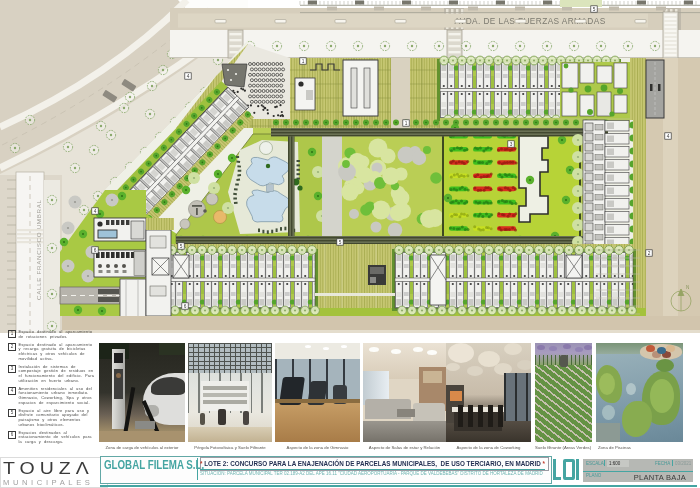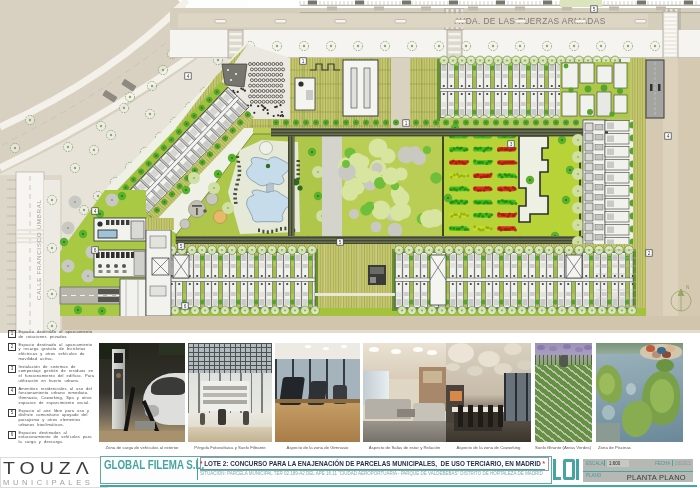--- a/index.html
+++ b/index.html
@@ -1548,16 +1548,16 @@
  <div class="abs" style="left:583px;top:4px;width:110px;height:23px;background:#b6b8b4;">
   <div class="abs" style="left:3px;top:2px;font-size:4.5px;color:#4a9a98;">ESCALA</div>
   <div class="abs" style="left:21px;top:1px;width:1.2px;height:6px;background:#45a5a2;"></div>
   <div class="abs" style="left:24px;top:1px;width:22px;height:6.5px;background:#c6c8c4;"></div>
   <div class="abs" style="left:26px;top:2px;font-size:4.5px;color:#2a2a2a;">1:600</div>
   <div class="abs" style="left:72px;top:2px;font-size:4.5px;color:#4a9a98;">FECHA</div>
   <div class="abs" style="left:89px;top:1px;width:1.2px;height:6px;background:#45a5a2;"></div>
   <div class="abs" style="left:92px;top:2px;font-size:4.5px;color:#8a9a98;">03/2021</div>
   <div class="abs" style="left:0;top:11.5px;width:110px;height:1.5px;background:#45a5a2;"></div>
   <div class="abs" style="left:3px;top:14px;font-size:4.5px;color:#4a9a98;">PLANO</div>
-  <div class="abs" style="right:7px;top:14px;font-size:7.5px;color:#3a3a3a;letter-spacing:0.3px;">PLANTA PLANO</div>
+  <div class="abs" style="right:7px;top:14px;font-size:7.5px;color:#3a3a3a;letter-spacing:0.3px;">PLANTA BAJA</div>
  </div>
  <div class="abs" style="left:100px;top:29.5px;width:597px;height:2.2px;background:#45a5a2;"></div>
 </div>
 </div>
 </body></html>

